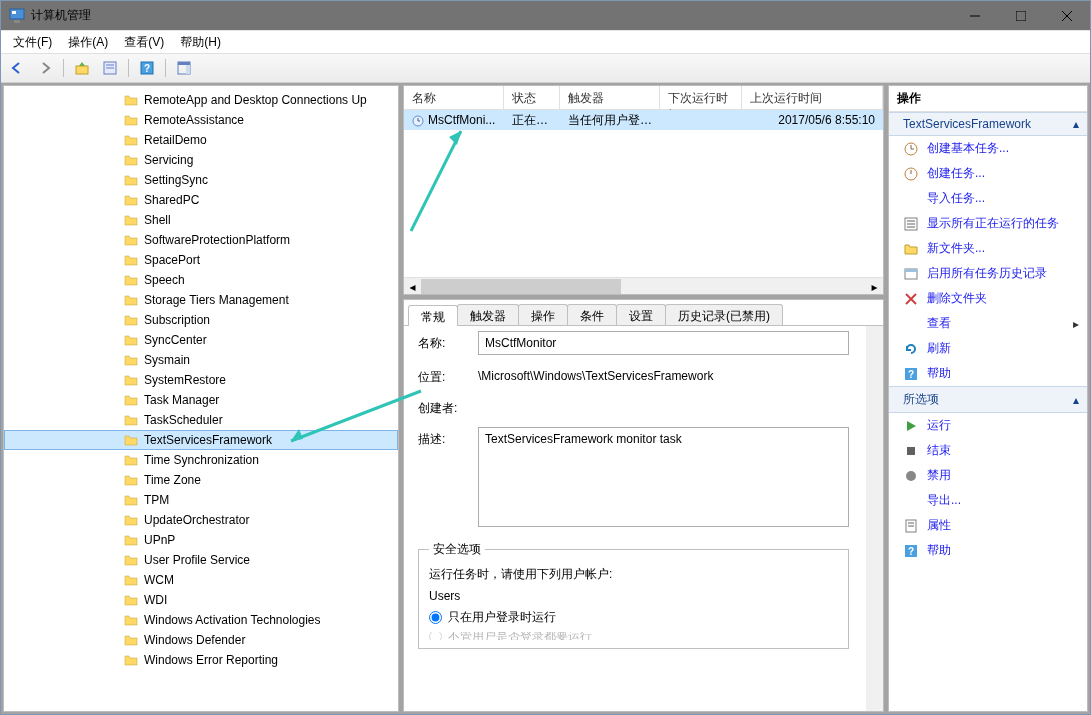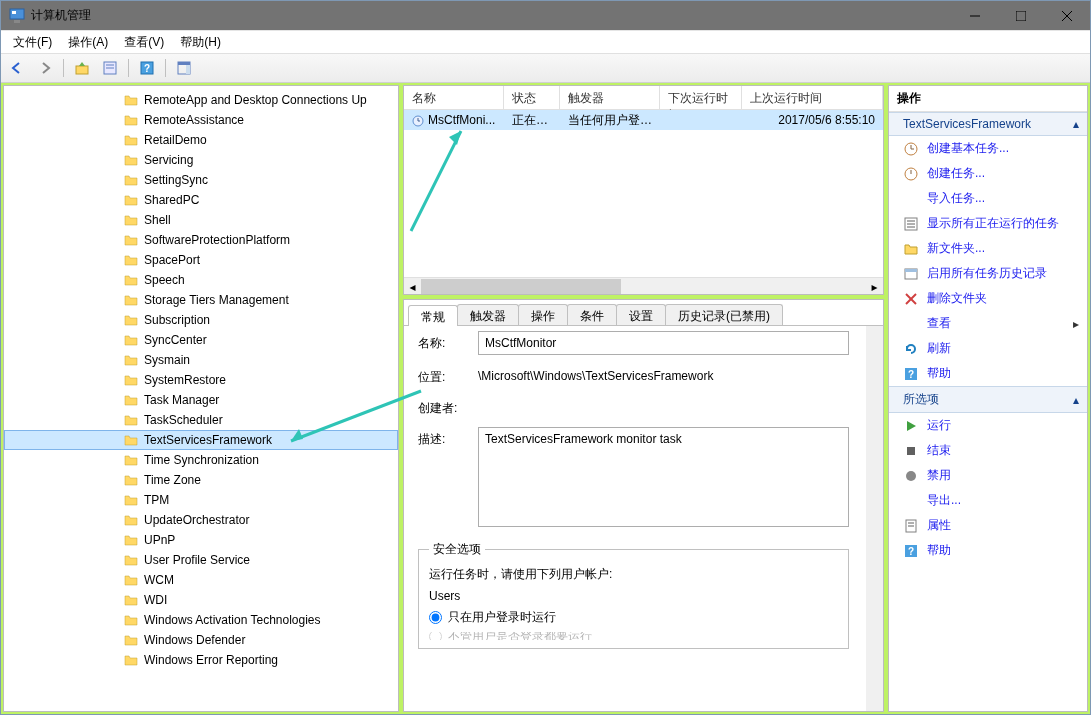--- a/index.html
+++ b/index.html
@@ -8,21 +8,21 @@
 .titlebar { height: 30px; background: #737373; display: flex; align-items: center; padding: 0 0 0 8px; border-bottom: 1px solid #e5e5e5; }
 .titlebar-icon { width: 16px; height: 16px; margin-right: 6px; }
 .titlebar-title { flex: 1; font-size: 12px; }
 .titlebar-controls { display: flex; }
 .titlebar-btn { width: 46px; height: 30px; display: flex; align-items: center; justify-content: center; cursor: default; }
 .menubar { height: 22px; display: flex; align-items: flex-end; padding: 0 4px; background: #fff; }
 .menu-item { padding: 2px 8px; cursor: default; }
 .toolbar { height: 30px; background: linear-gradient(#f8f8f8,#ececec); display: flex; align-items: center; padding: 0 4px; gap: 4px; border-top: 1px solid #e0e0e0; border-bottom: 1px solid #d0d0d0; }
 .tool-btn { width: 24px; height: 22px; display: flex; align-items: center; justify-content: center; cursor: default; border: 1px solid transparent; }
 .tool-sep { width: 1px; height: 18px; background: #c0c0c0; margin: 0 2px; }
-.main { flex: 1; display: flex; overflow: hidden; background: #bef264; padding: 2px; gap: 4px; }
+.main { flex: 1; display: flex; overflow: hidden; background: #a3a3a3; padding: 2px; gap: 4px; }
 .tree-panel { width: 396px; background: #fff; border: 1px solid #bcbcbc; overflow: auto; padding: 4px 0; }
 .tree-item { display: flex; align-items: center; padding: 2px 0 2px 120px; height: 20px; cursor: default; white-space: nowrap; }
 .tree-item.selected { background: #cce8ff; border: 1px solid #7eb4ea; padding-left: 119px; }
 .folder-icon { width: 14px; height: 12px; margin-right: 6px; flex-shrink: 0; }
 .center-panel { flex: 1; display: flex; flex-direction: column; gap: 4px; overflow: hidden; }
 .task-list { height: 210px; background: #fff; border: 1px solid #bcbcbc; display: flex; flex-direction: column; overflow: hidden; }
 .list-header { display: flex; height: 24px; border-bottom: 1px solid #e0e0e0; background: #fff; }
 .list-col { padding: 4px 8px; border-right: 1px solid #e0e0e0; font-size: 12px; color: #333; }
 .list-body { flex: 1; overflow: auto; }
 .list-row { display: flex; height: 20px; align-items: center; }

